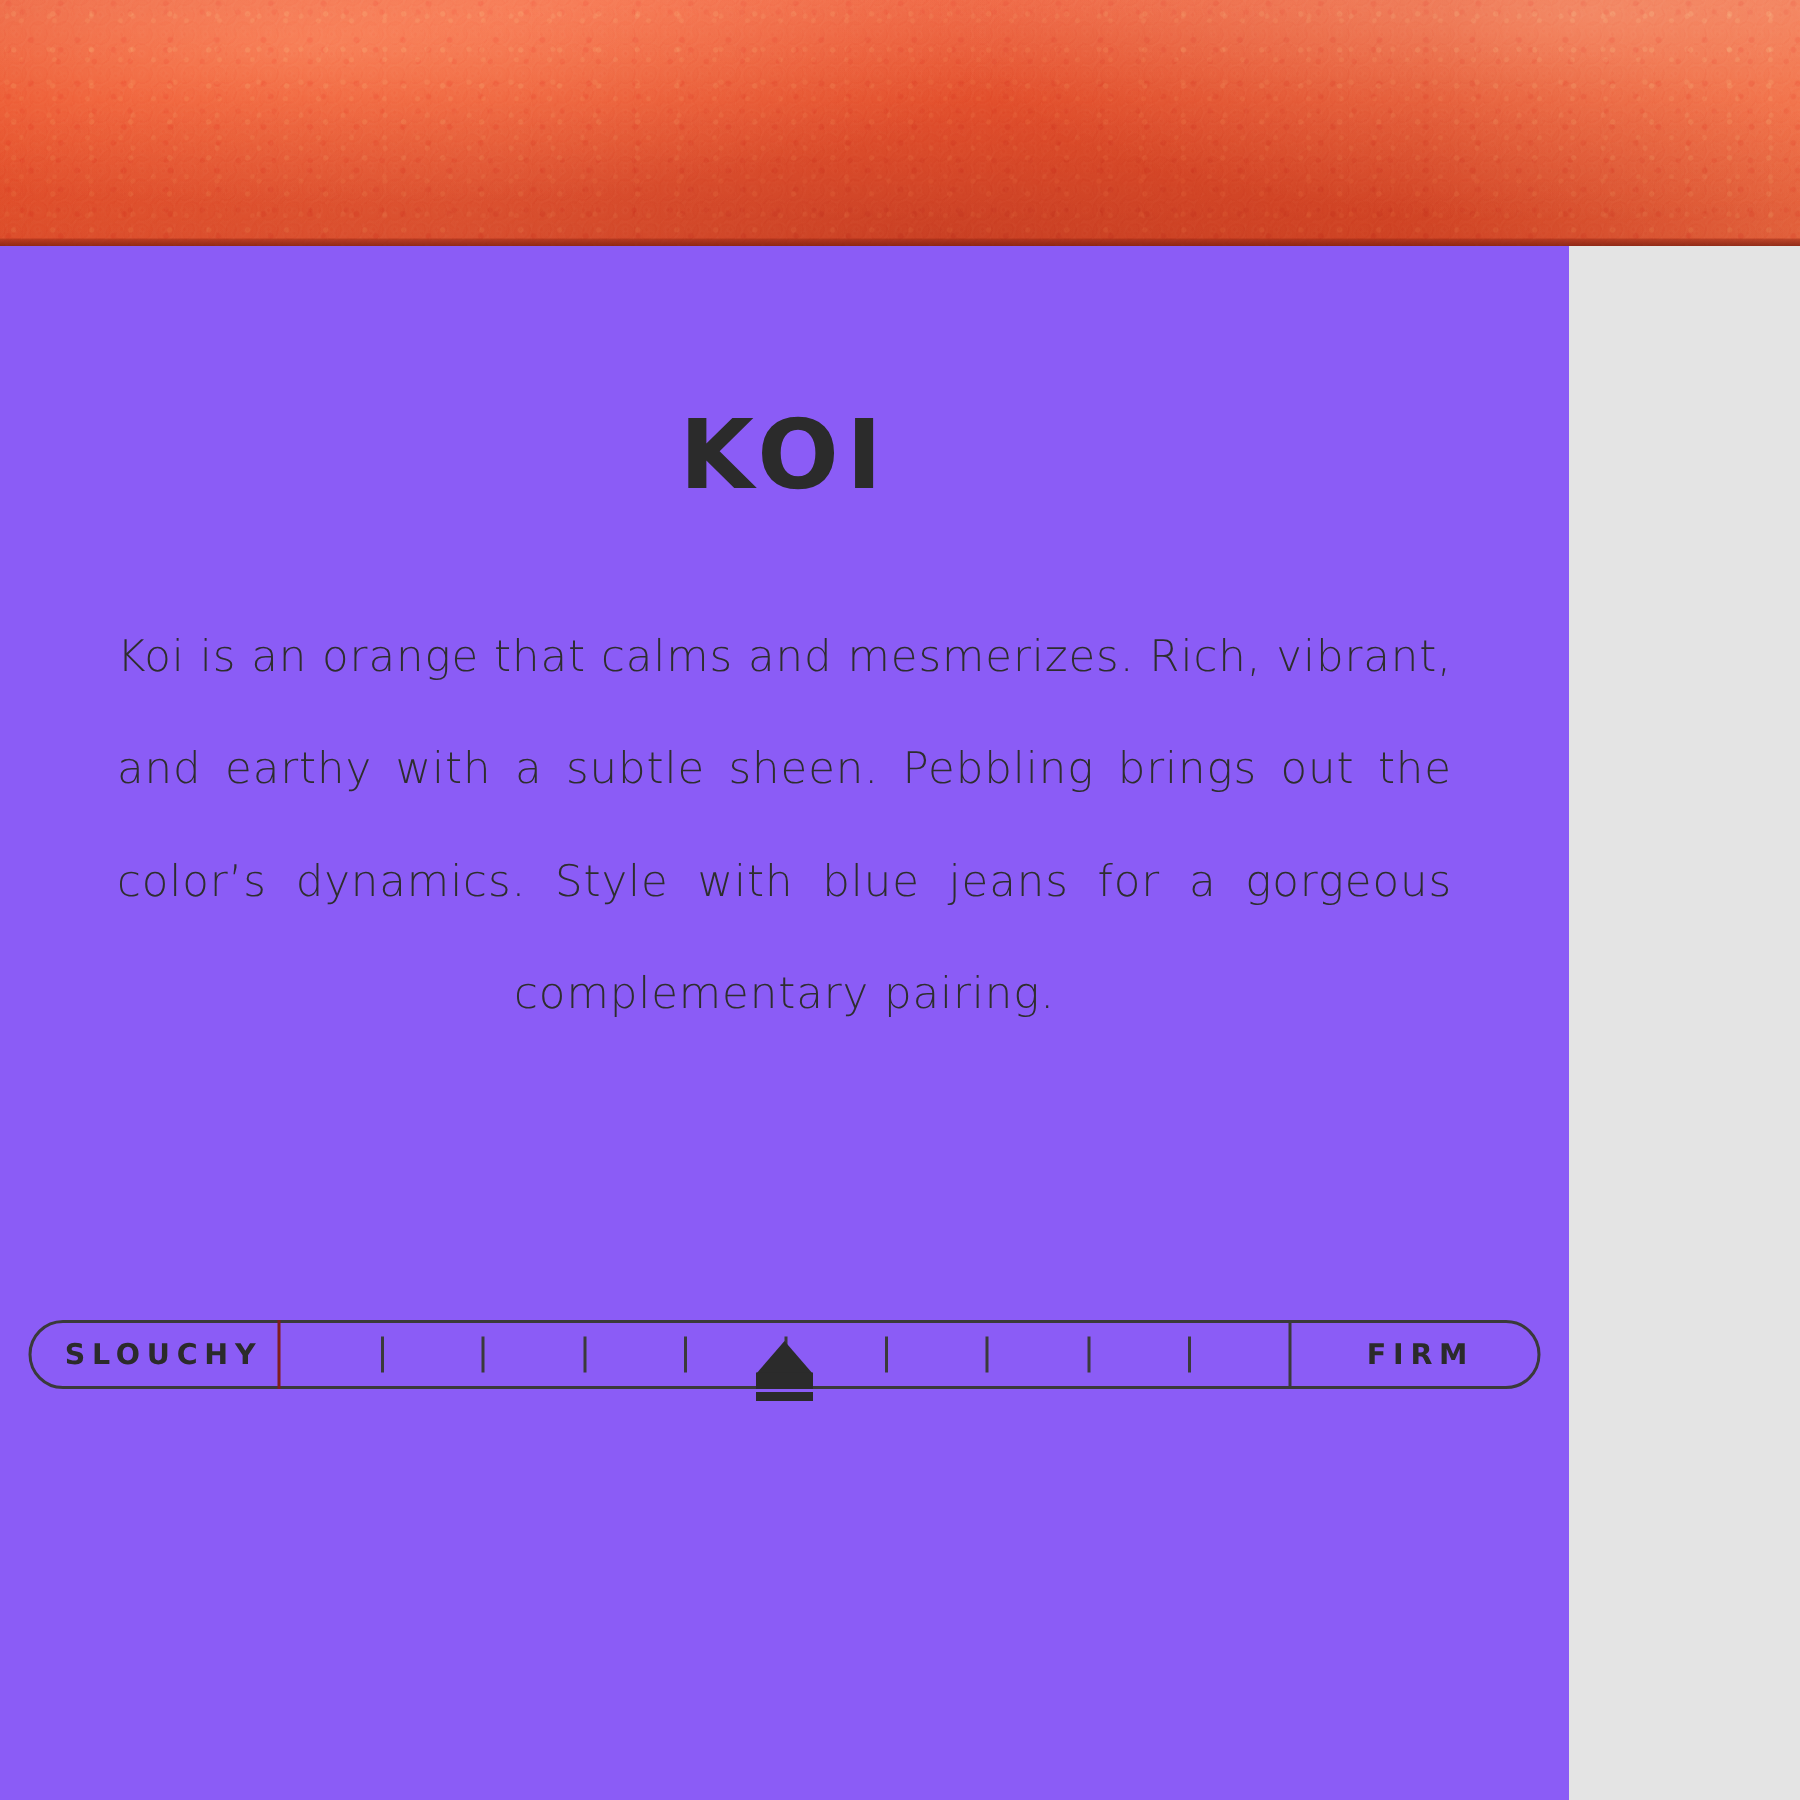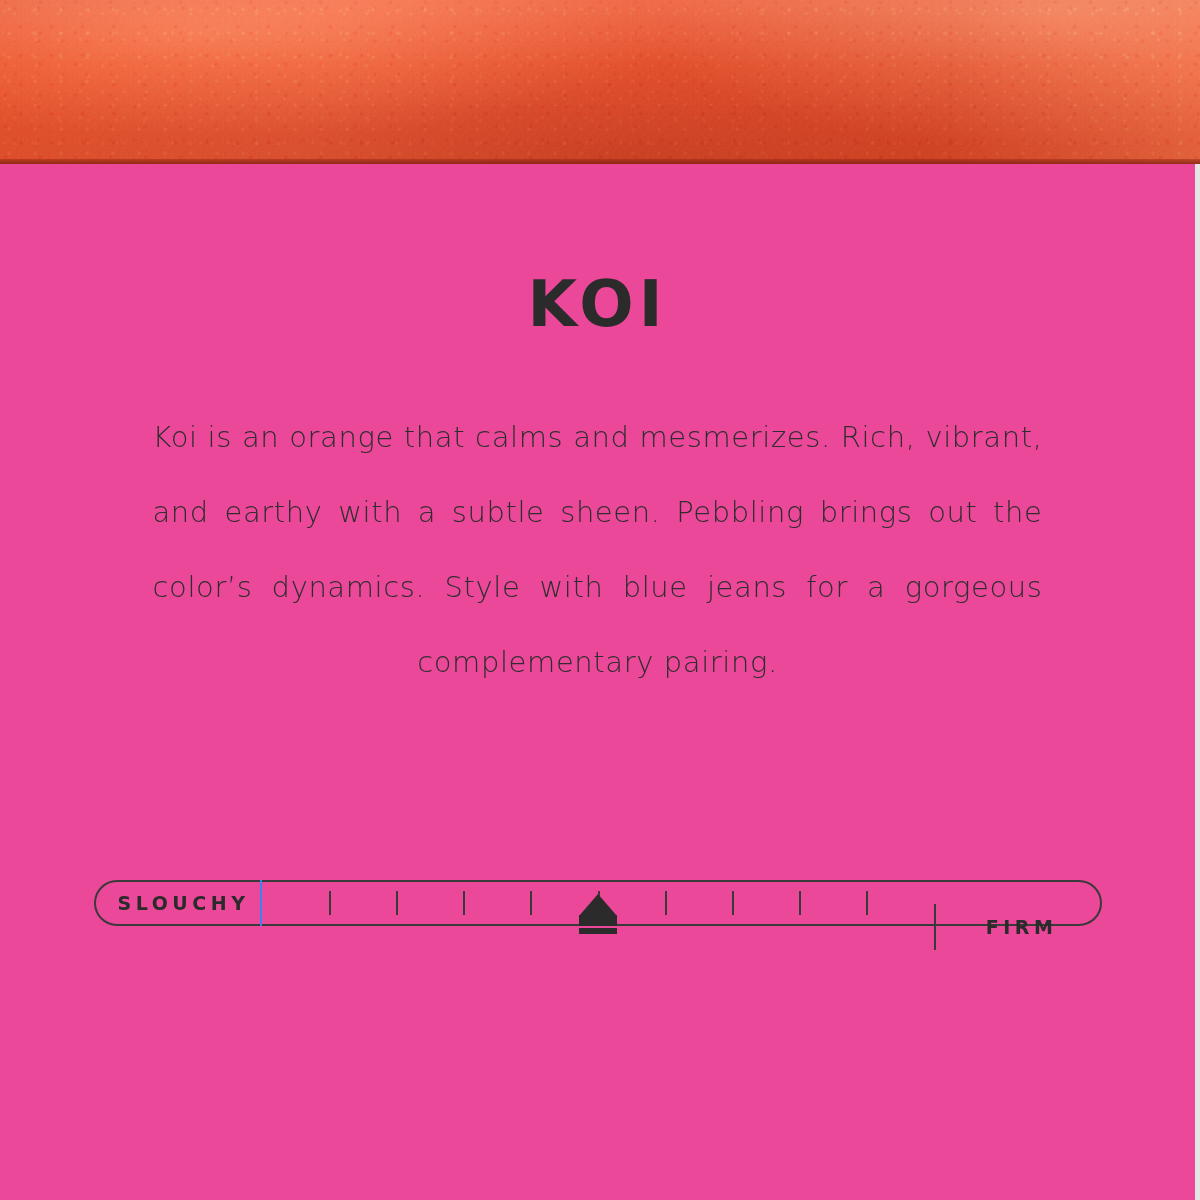--- a/index.html
+++ b/index.html
@@ -9,23 +9,23 @@
   body {
     width: 1200px;
     height: 1200px;
     background: #e4e4e4;
     font-family: "Liberation Sans", sans-serif;
     overflow: hidden;
   }
 
   .page {
     position: relative;
-    width: 1195px;
+    width: 1046px;
     height: 1200px;
-    background: #ec4899;
+    background: #8b5cf6;
   }
 
   
   .swatch {
     position: relative;
     width: 1200px;
     height: 164px;
     overflow: hidden;
     background:
       radial-gradient(ellipse 70% 120% at 18% 18%, rgba(255,145,100,0.55) 0%, rgba(255,145,100,0) 55%),
@@ -128,29 +128,28 @@
     font-family: "DejaVu Sans", sans-serif;
     font-weight: 700;
     font-size: 19px;
     letter-spacing: 4.5px;
     color: #2b2b2b;
     box-sizing: border-box;
   }
   .scale-label.left {
     left: 0;
     width: 168px;
-    border-right: 2px solid #3b82f6;
+    border-right: 2px solid #7f1d1d;
     padding-left: 14px;
   }
   .scale-label.right {
     right: 0;
     width: 168px;
     border-left: 2px solid #3a3a3a;
     padding-left: 6px;
-    margin-top: 24px;
   }
 
   .ticks {
     position: absolute;
     left: 168px;
     right: 168px;
     top: 0;
     height: 46px;
   }
   .tick {

